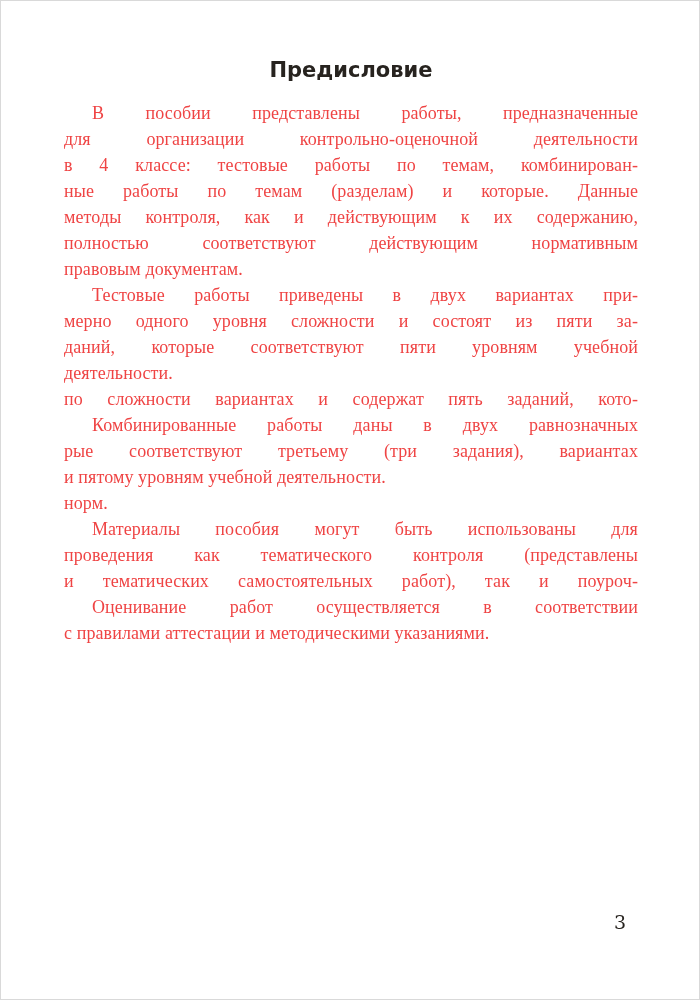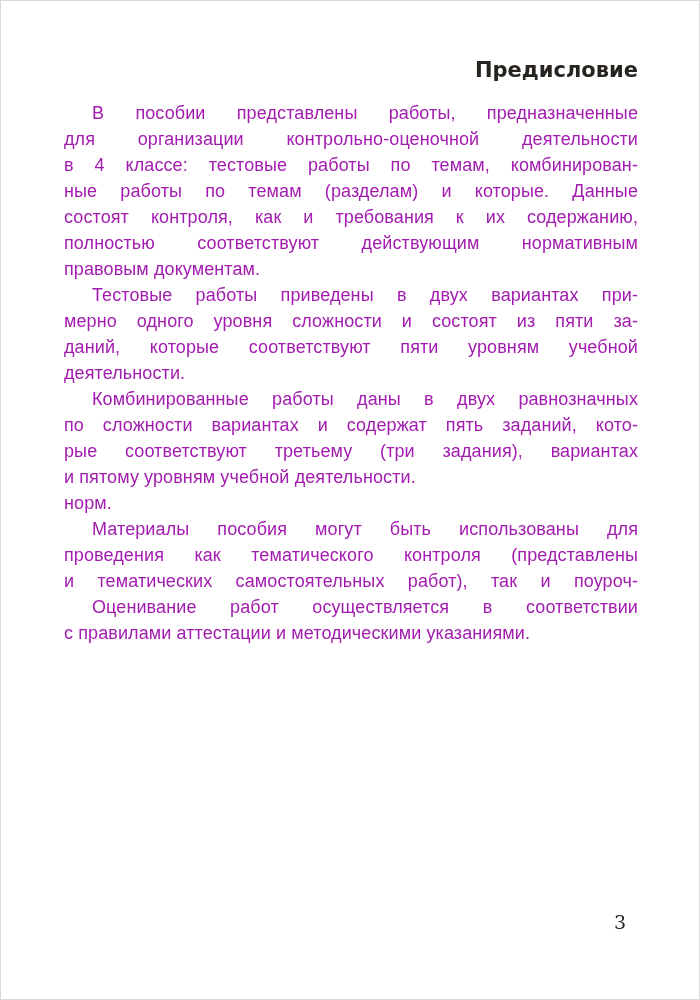--- a/index.html
+++ b/index.html
@@ -21,34 +21,34 @@
     position: absolute;
     left: 63px;
     top: 56px;
     width: 574px;
   }
   .page-title {
     font-family: "DejaVu Sans", "Liberation Sans", sans-serif;
     font-weight: bold;
     font-size: 21px;
     line-height: 26px;
-    text-align: right;
+    text-align: center;
     margin: 0 0 17px 0;
     color: #27231f;
   }
   .para {
     margin: 0;
   }
   .line {
-    font-family: Liberation Sans, sans-serif;
+    font-family: Liberation Serif, serif;
     font-size: 18px;
     line-height: 26px;
     text-align: justify;
     text-align-last: justify;
-    color: #a21caf;
+    color: #ef4444;
     letter-spacing: 0.1px;
   }
   .line.first {
     padding-left: 28px;
   }
   .line.last {
     text-align-last: left;
   }
   .page-number {
     position: absolute;
@@ -66,33 +66,33 @@
 
 <div class="book-page">
   <div class="content">
     <h1 class="page-title">Предисловие</h1>
     <div>
         <div class="para">
           <div class="line first">В пособии представлены работы, предназначенные</div>
           <div class="line">для организации контрольно-оценочной деятельности</div>
           <div class="line">в 4 классе: тестовые работы по темам, комбинирован-</div>
           <div class="line">ные работы по темам (разделам) и которые. Данные</div>
-          <div class="line">состоят контроля, как и требования к их содержанию,</div>
+          <div class="line">методы контроля, как и действующим к их содержанию,</div>
           <div class="line">полностью соответствуют действующим нормативным</div>
           <div class="line last">правовым документам.</div>
         </div>
         <div class="para">
           <div class="line first">Тестовые работы приведены в двух вариантах при-</div>
           <div class="line">мерно одного уровня сложности и состоят из пяти за-</div>
           <div class="line">даний, которые соответствуют пяти уровням учебной</div>
           <div class="line last">деятельности.</div>
         </div>
         <div class="para">
+          <div class="line">по сложности вариантах и содержат пять заданий, кото-</div>
           <div class="line first">Комбинированные работы даны в двух равнозначных</div>
-          <div class="line">по сложности вариантах и содержат пять заданий, кото-</div>
           <div class="line">рые соответствуют третьему (три задания), вариантах</div>
           <div class="line last">и пятому уровням учебной деятельности.</div>
         </div>
         <div class="para">
           <div class="line last">норм.</div>
         </div>
         <div class="para">
           <div class="line first">Материалы пособия могут быть использованы для</div>
           <div class="line">проведения как тематического контроля (представлены</div>
           <div class="line">и тематических самостоятельных работ), так и поуроч-</div>

